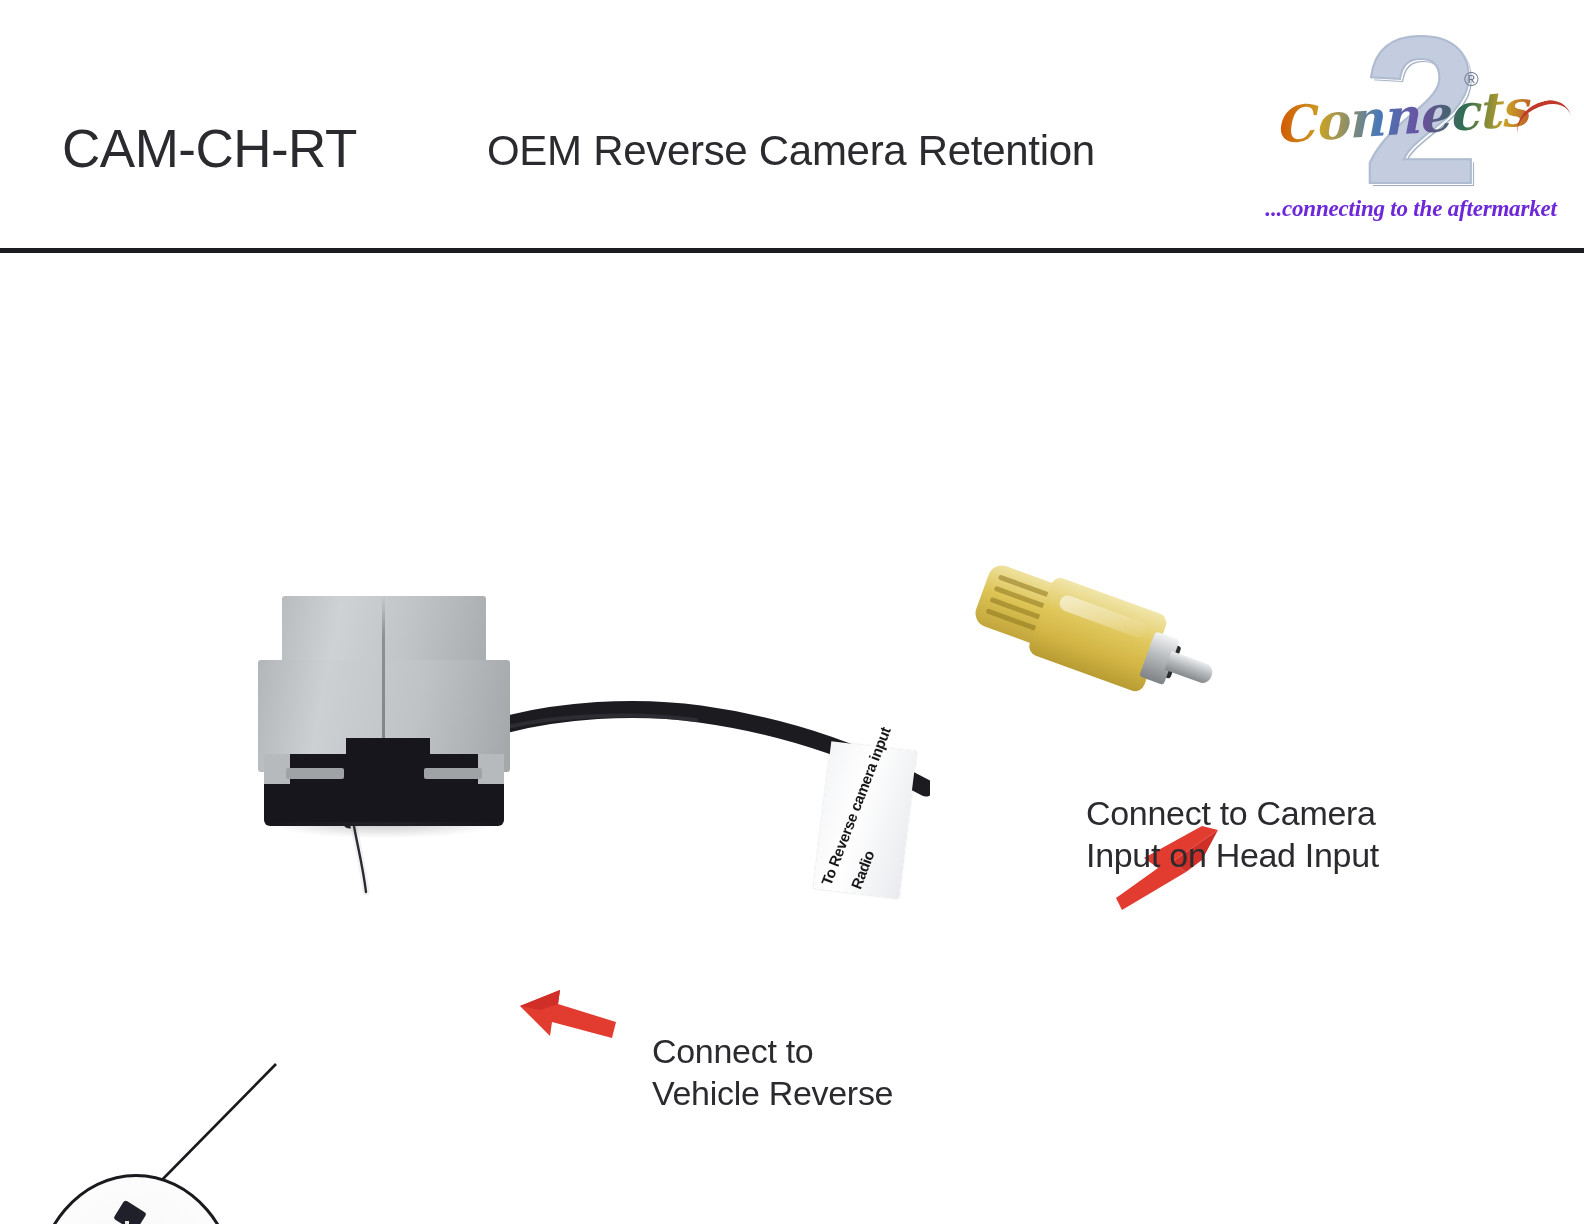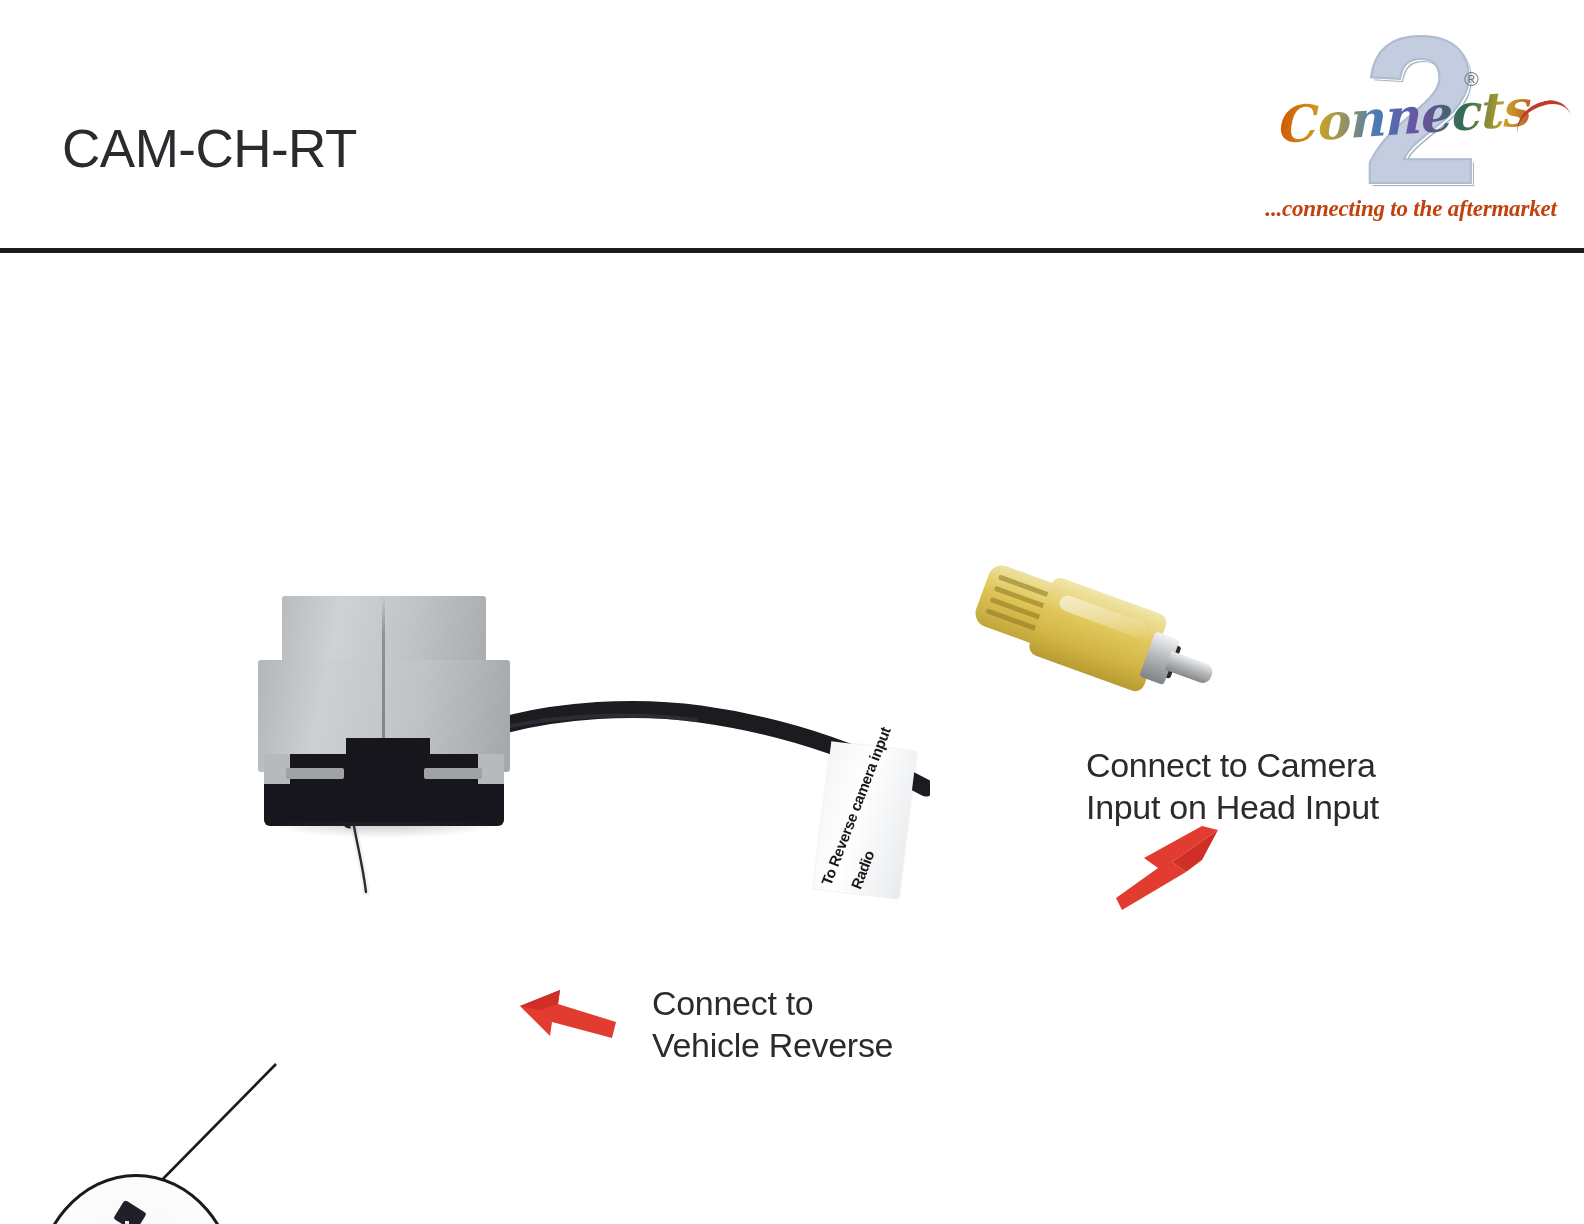--- a/index.html
+++ b/index.html
@@ -109,21 +109,21 @@
   #logo-tagline {
     position: absolute;
     left: 0; top: 168px;
     width: 330px;
     text-align: center;
     font-family: "Liberation Serif", serif;
     font-style: italic;
     font-weight: 700;
     font-size: 23px;
     letter-spacing: -0.2px;
-    color: #c2410c;
+    color: #6d28d9;
     white-space: nowrap;
   }
 
   
   #stage {
     position: absolute;
     left: 0; top: 252px;
     width: 1584px; height: 972px;
   }
 
@@ -290,20 +290,21 @@
 
   
   .callout {
     position: absolute;
     font-size: 34px;
     line-height: 42px;
     font-weight: 400;
     letter-spacing: -0.3px;
     color: #2b2b2f;
     white-space: nowrap;
+    margin-top: 48px;
   }
   #callout-head-unit { left: 1086px; top: 492px; }
   #callout-harness   { left: 652px;  top: 730px; }
 
   
   #detail {
     position: absolute;
     left: 34px; top: 922px;
     width: 202px; height: 236px;
   }
@@ -336,20 +337,21 @@
     width: 130px; height: 130px;
   }
 </style>
 </head>
 <body>
 
 <div id="header">
 
   <div id="part-number">CAM-CH-RT</div>
 
+  <div id="product-title">OEM Reverse Camera Retention</div>
 
   <div id="logo">
     <div id="logo-digit">2</div>
     <div id="logo-script">Connects</div>
     <div id="logo-script-tail"></div>
     <div id="logo-reg">®</div>
     <div id="logo-tagline">...connecting to the aftermarket</div>
   </div>
 
   <div id="header-rule"></div>

